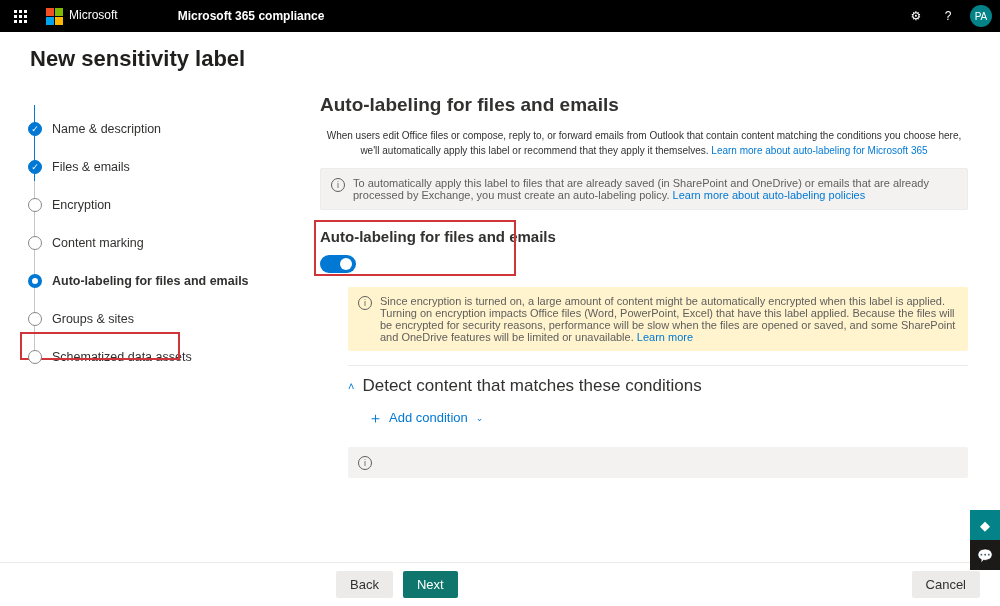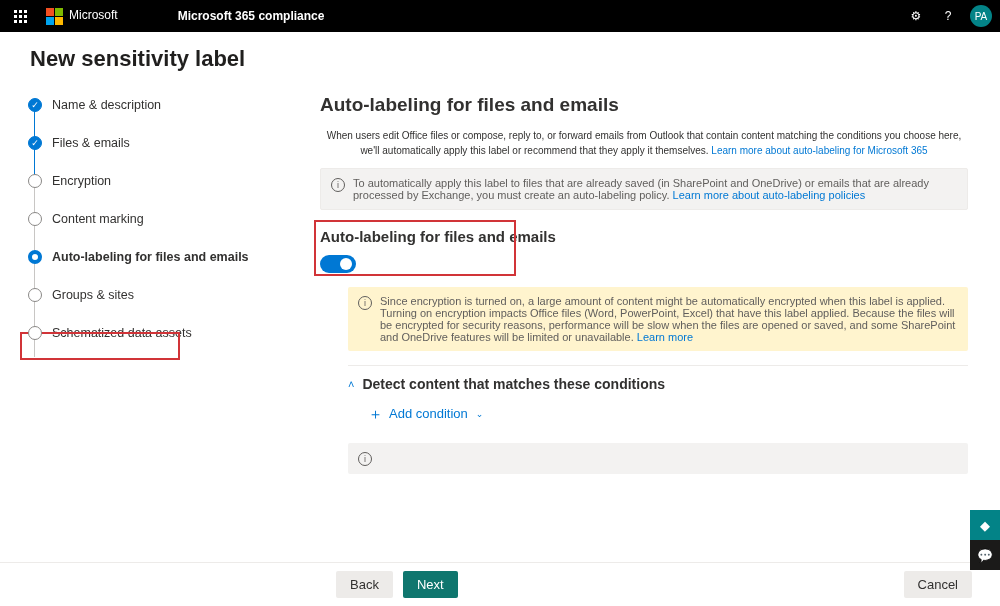--- a/index.html
+++ b/index.html
@@ -19,21 +19,21 @@
   .suite-icon { width:32px; height:32px; display:flex; align-items:center; justify-content:center; cursor:pointer; }
   .avatar { width:22px; height:22px; border-radius:50%; background:#038387; color:#fff; font-size:10px; display:flex; align-items:center; justify-content:center; margin-left:6px; cursor:pointer;text-align:center; }
 
   
   .page-heading { padding: 14px 30px 12px; font-size: 22px; font-weight:600; color:#201f1e; }
 
   
   .layout { display:flex; height: calc(606px - 32px - 50px - 44px); }
   .steps { width: 310px; padding: 14px 28px 0; position:relative; }
   .step-list { list-style:none; position:relative; }
-  .step-item { display:flex; align-items:flex-start; gap:10px; height:38px; font-size:12.5px; color:#323130; cursor:pointer; position:relative; }
+  .step-item { display:flex; align-items:flex-end; gap:10px; height:38px; font-size:12.5px; color:#323130; cursor:pointer; position:relative; }
   .step-item .dot { width:14px; height:14px; border-radius:50%; border:1px solid #8a8886; background:#fff; display:flex; align-items:center; justify-content:center; flex-shrink:0; position:relative; z-index:1; }
   .step-item.done .dot { background:#0078d4; border-color:#0078d4; }
   .step-item.done .dot::after { content:"✓"; color:#fff; font-size:9px; line-height:1; }
   .step-item.current .dot { border:4px solid #0078d4; width:14px; height:14px; }
   .step-item.current { font-weight:600; }
   .step-line { position:absolute; left:6px; top:7px; bottom:7px; width:1px; background:#c8c6c4; }
   .step-done-line { position:absolute; left:6px; top:7px; height:76px; width:1px; background:#0078d4; z-index:0; }
   .red-box-steps { position:absolute; border:2px solid #d13438; left:20px; top:248px; width:160px; height:28px; pointer-events:none; }
 
   
@@ -49,29 +49,29 @@
   .section-toggle h2 { font-size:15px; font-weight:600; margin-bottom:10px; }
   .toggle { width:36px; height:18px; background:#0078d4; border-radius:9px; position:relative; cursor:pointer; }
   .toggle::after { content:""; position:absolute; width:12px; height:12px; background:#fff; border-radius:50%; top:3px; right:4px; }
   .red-box-toggle { position:absolute; border:2px solid #d13438; left:-6px; top:-8px; width:202px; height:56px; pointer-events:none; }
 
   .warn-box { background:#fff4ce; padding:8px 10px; font-size:11px; color:#605e5c; display:flex; gap:8px; margin:10px 0 14px; border-radius:2px; }
   .indent { margin-left:28px; }
 
   .collapser { display:flex; align-items:center; gap:8px; border-top:1px solid #edebe9; padding:10px 0; cursor:pointer; }
   .chev { color:#0078d4; font-size:11px; }
-  .collapser-label { font-size:14px; font-weight:700; }
+  .collapser-label { font-size:17px; font-weight:400; }
   .add-cond { display:flex; align-items:center; gap:6px; color:#0078d4; font-size:13px; padding:4px 0 16px 20px; cursor:pointer; }
   .plus { font-size:15px; line-height:1; }
   .chev-d { font-size:9px; margin-left:2px; }
 
   .info-box2 { background:#f3f2f1; padding:8px 10px; font-size:11px; color:#605e5c; display:flex; gap:8px; margin:6px 0 14px; border-radius:2px; }
 
   
-  .footer { height:44px; border-top:1px solid #edebe9; display:flex; align-items:center; padding:0 20px 0 336px; gap:10px; position:absolute; bottom:0; left:0; right:8px; background:#fff; }
+  .footer { height:44px; border-top:1px solid #edebe9; display:flex; align-items:center; padding:0 20px 0 336px; gap:10px; position:absolute; bottom:0; left:0; right:0; background:#fff; }
   .btn { padding:6px 14px; font-size:13px; border:none; cursor:pointer; border-radius:2px; }
   .btn-default { background:#edebe9; color:#323130; }
   .btn-primary { background:#0f766e; color:#fff; }
   .footer-spacer { flex:1; }
 
   
   .float-btns { position:absolute; right:0; bottom:36px; display:flex; flex-direction:column; }
   .float-btn { width:30px; height:30px; background:#1b1a19; color:#fff; display:flex; align-items:center; justify-content:center; font-size:13px; cursor:pointer; }
   .float-btn.teal { background:#038387; }
 </style>

